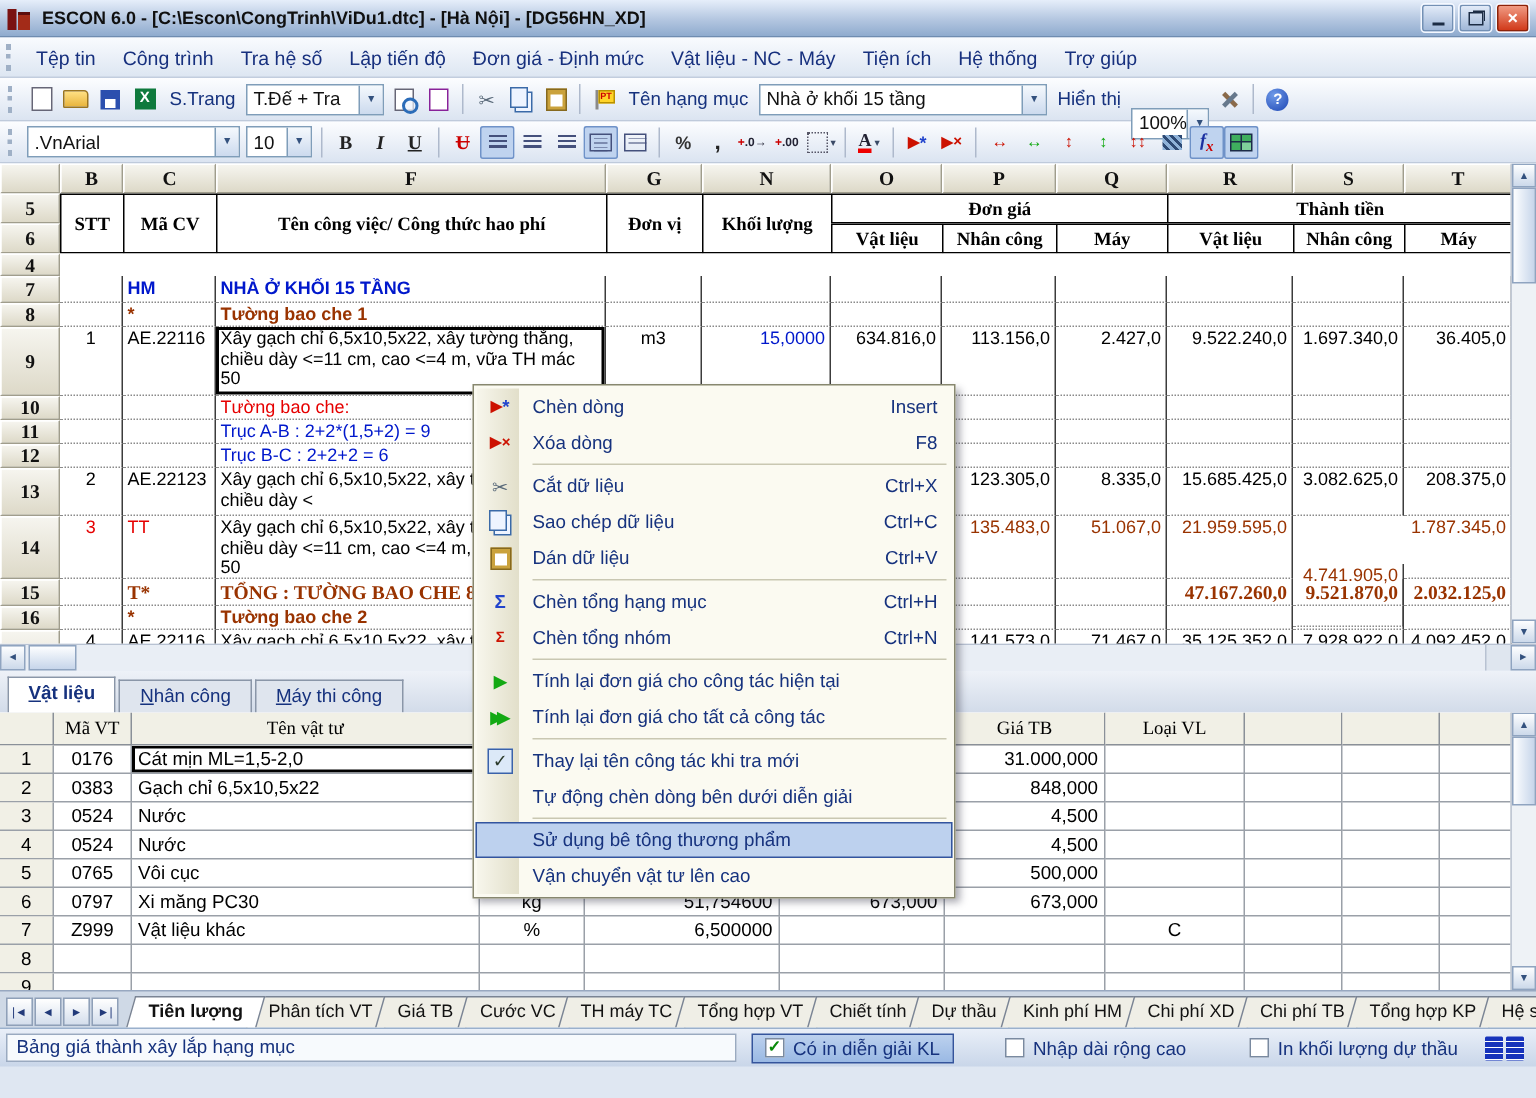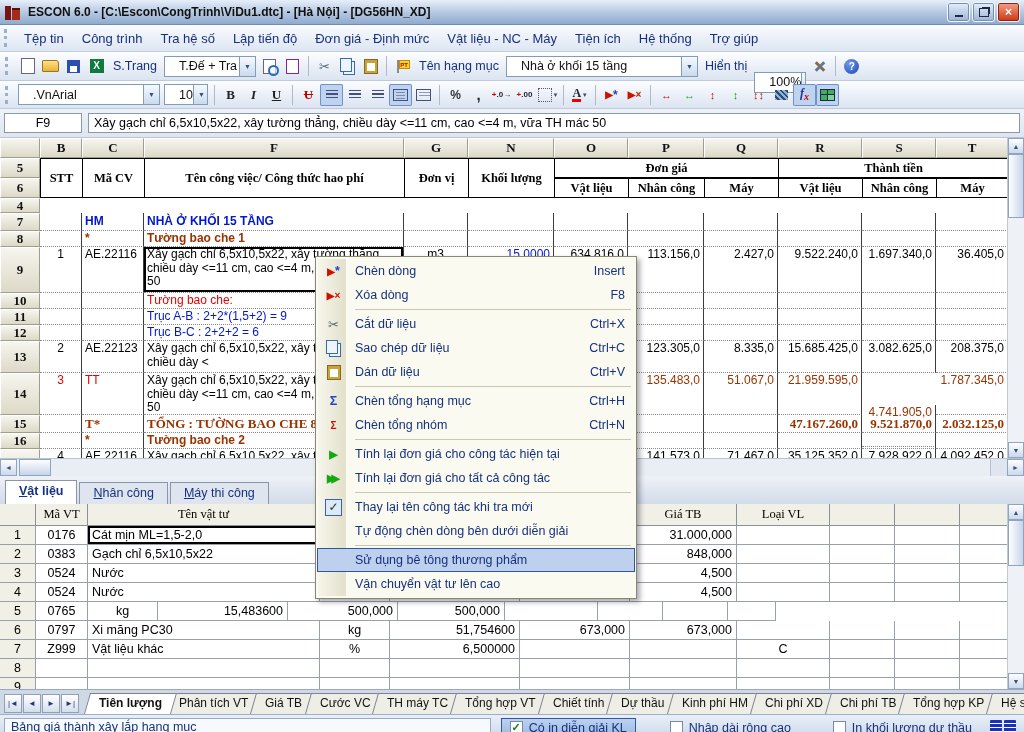--- a/index.html
+++ b/index.html
@@ -21,21 +21,21 @@
   
   .menubar{height:26px;background:linear-gradient(#f9fbfe,#dde6f2);display:flex;align-items:center;font-size:13px;color:#17307e;border-bottom:1px solid #c2cdde;padding-left:2px;}
   .menubar::before,.toolbar::before{content:"";width:3px;height:18px;border-left:3px dotted #9fb0c6;margin:0 5px 0 2px;}
   .mitem{padding:3px 9px;white-space:nowrap;}
   .toolbar{height:28px;background:linear-gradient(#fcfdff,#dbe4f1);border-bottom:1px solid #bfcadb;display:flex;align-items:center;padding:0 3px;}
   .toolbar.tb2{height:27px;}
   .tbi{width:23px;height:22px;display:flex;align-items:center;justify-content:center;border-radius:2px;position:relative;font-size:12px;flex:none;color:#222;}
   .tbi.on{background:#bfd3ef;box-shadow:inset 0 0 0 1px #6f92c8;}
   .tbsep{width:1px;height:20px;background:#aeb9cc;margin:0 4px;flex:none;}
   .tblabel{color:#16327e;font-size:12.5px;margin:0 5px;white-space:nowrap;}
-  .combo{height:21px;background:#fff;border:1px solid #7f9db9;display:flex;align-items:center;font-size:12.5px;padding-left:14px;box-sizing:border-box;color:#111;margin:0 2px;flex:none;overflow:hidden;white-space:nowrap;}
+  .combo{height:21px;background:#fff;border:1px solid #7f9db9;display:flex;align-items:center;font-size:12.5px;padding-left:4px;box-sizing:border-box;color:#111;margin:0 2px;flex:none;overflow:hidden;white-space:nowrap;}
   .combo .dd{width:15px;align-self:stretch;margin-left:auto;background:linear-gradient(#f5f9fd,#ccdaee);border-left:1px solid #7f9db9;display:flex;align-items:center;justify-content:center;font-size:7px;color:#33517e;flex:none;}
   .ddar{font-size:7px;color:#3a4a66;margin-left:2px;}
   .serifb{font-family:"Liberation Serif",serif;font-size:13px;}
   .g-red{color:#cc1100;font-size:10px;}
   .g-blue{color:#2244cc;}
   .g-green{color:#13a913;font-size:11px;}
   .g-cut{color:#5a6a7a;font-size:13px;}
   .sm{font-size:11px;font-weight:bold;}
   .ic-new{width:12px;height:14px;background:#fff;border:1px solid #667;}
   .ic-open{width:15px;height:10px;background:linear-gradient(#ffe084,#e8b43c);border:1px solid #9a7420;border-radius:1px 3px 1px 1px;}
@@ -316,24 +316,20 @@
       </span>
       <span class="tbi on">
         <span class="ic-split">
           <span></span>
           <span></span>
           <span></span>
           <span></span>
         </span>
       </span>
     </div>
-  <div class="formulabar">
-    <div class="cellref">F9</div>
-    <div class="formula-input">Xây gạch chỉ 6,5x10,5x22, xây tường thẳng, chiều dày &lt;=11 cm, cao &lt;=4 m, vữa TH mác 50</div>
-  </div>
   <div class="grid" id="grid">
       <div class="ghrow">
         <div class="gut"></div>
         <div class="ghcell" style="width: 42px;">B</div>
         <div class="ghcell" style="width: 62px;">C</div>
         <div class="ghcell" style="width: 260px;">F</div>
         <div class="ghcell" style="width: 64px;">G</div>
         <div class="ghcell" style="width: 86px;">N</div>
         <div class="ghcell" style="width: 74px;">O</div>
         <div class="ghcell" style="width: 76px;">P</div>
@@ -598,20 +594,21 @@
         <div class="bcell ar" style="width: 110px; height: 19px;"></div>
         <div class="bcell ar" style="width: 107px; height: 19px;">4,500</div>
         <div class="bcell ac" style="width: 93px; height: 19px;"></div>
         <div class="bcell al" style="width: 65px; height: 19px;"></div>
         <div class="bcell al" style="width: 65px; height: 19px;"></div>
         <div class="bcell al" style="width: 48px; height: 19px;"></div>
       </div>
       <div class="brow">
         <div class="bcell ac bgut" style="width: 36px; height: 19px;">5</div>
         <div class="bcell ac" style="width: 52px; height: 19px;">0765</div>
+        <div class="bcell al" style="width: 232px; height: 19px;">Vôi cục</div>
         <div class="bcell ac" style="width: 70px; height: 19px;">kg</div>
         <div class="bcell ar" style="width: 130px; height: 19px;">15,483600</div>
         <div class="bcell ar" style="width: 110px; height: 19px;">500,000</div>
         <div class="bcell ar" style="width: 107px; height: 19px;">500,000</div>
         <div class="bcell ac" style="width: 93px; height: 19px;"></div>
         <div class="bcell al" style="width: 65px; height: 19px;"></div>
         <div class="bcell al" style="width: 65px; height: 19px;"></div>
         <div class="bcell al" style="width: 48px; height: 19px;"></div>
       </div>
       <div class="brow">

